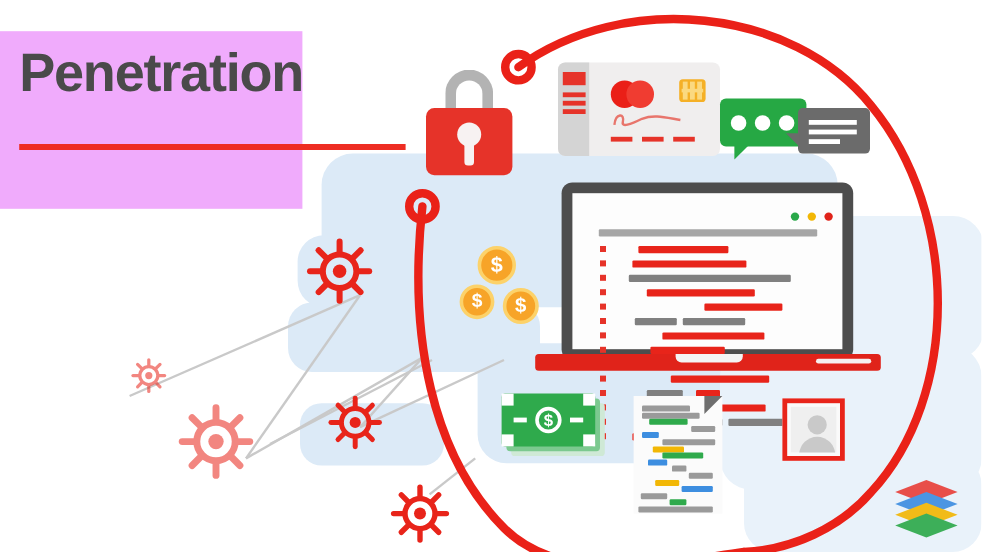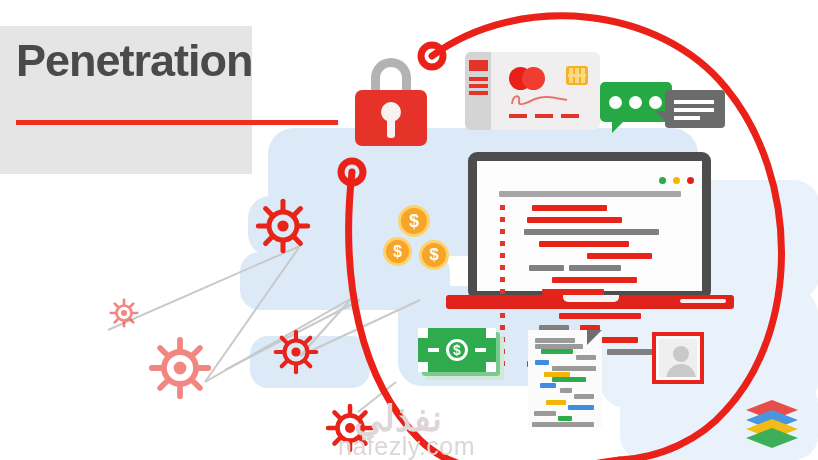--- a/index.html
+++ b/index.html
@@ -25,21 +25,21 @@
   .blob.b5 { left: 600px; top: 288px; width: 218px; height: 120px; border-radius: 26px; }
   .blob.b6 { left: 660px; top: 180px; width: 160px; height: 120px; border-radius: 26px; }
   .blob.b7 { left: 250px; top: 336px; width: 120px; height: 52px; border-radius: 18px; }
   .blob.b8 { left: 620px; top: 380px; width: 198px; height: 80px; border-radius: 24px; }
   .blob.soft { background: #e9f2fa; }
 
   
   #title-panel {
     position: absolute; left: 0; top: 26px;
     width: 252px; height: 148px;
-    background: #e5e5e5;
+    background: #f0abfc;
     padding: 8px 14px 0 16px;
   }
   #title-panel .tline {
     font-size: 45px; line-height: 54px;
     font-weight: bold; color: #4a4a4a;
     letter-spacing: -1px; white-space: nowrap;
   }
   #title-rule {
     position: absolute; left: 16px; top: 94px;
     width: 322px; height: 5px; background: #ee2d23;
@@ -389,18 +389,14 @@
 
   <svg id="stack" viewBox="0 0 56 52">
     <g opacity="0.92">
       <polygon points="28,2 54,12 28,22 2,12" fill="#e8413a"></polygon>
       <polygon points="28,12 54,22 28,32 2,22" fill="#3d8ee0"></polygon>
       <polygon points="28,21 54,31 28,41 2,31" fill="#f2b705"></polygon>
       <polygon points="28,30 54,40 28,50 2,40" fill="#2faa4c"></polygon>
     </g>
   </svg>
 
-  <div id="watermark">
-    <div id="wm-ar">نفذلي</div>
-    <div id="wm-en">nafezly.com</div>
-  </div>
 
 </div>
 
 </body></html>

